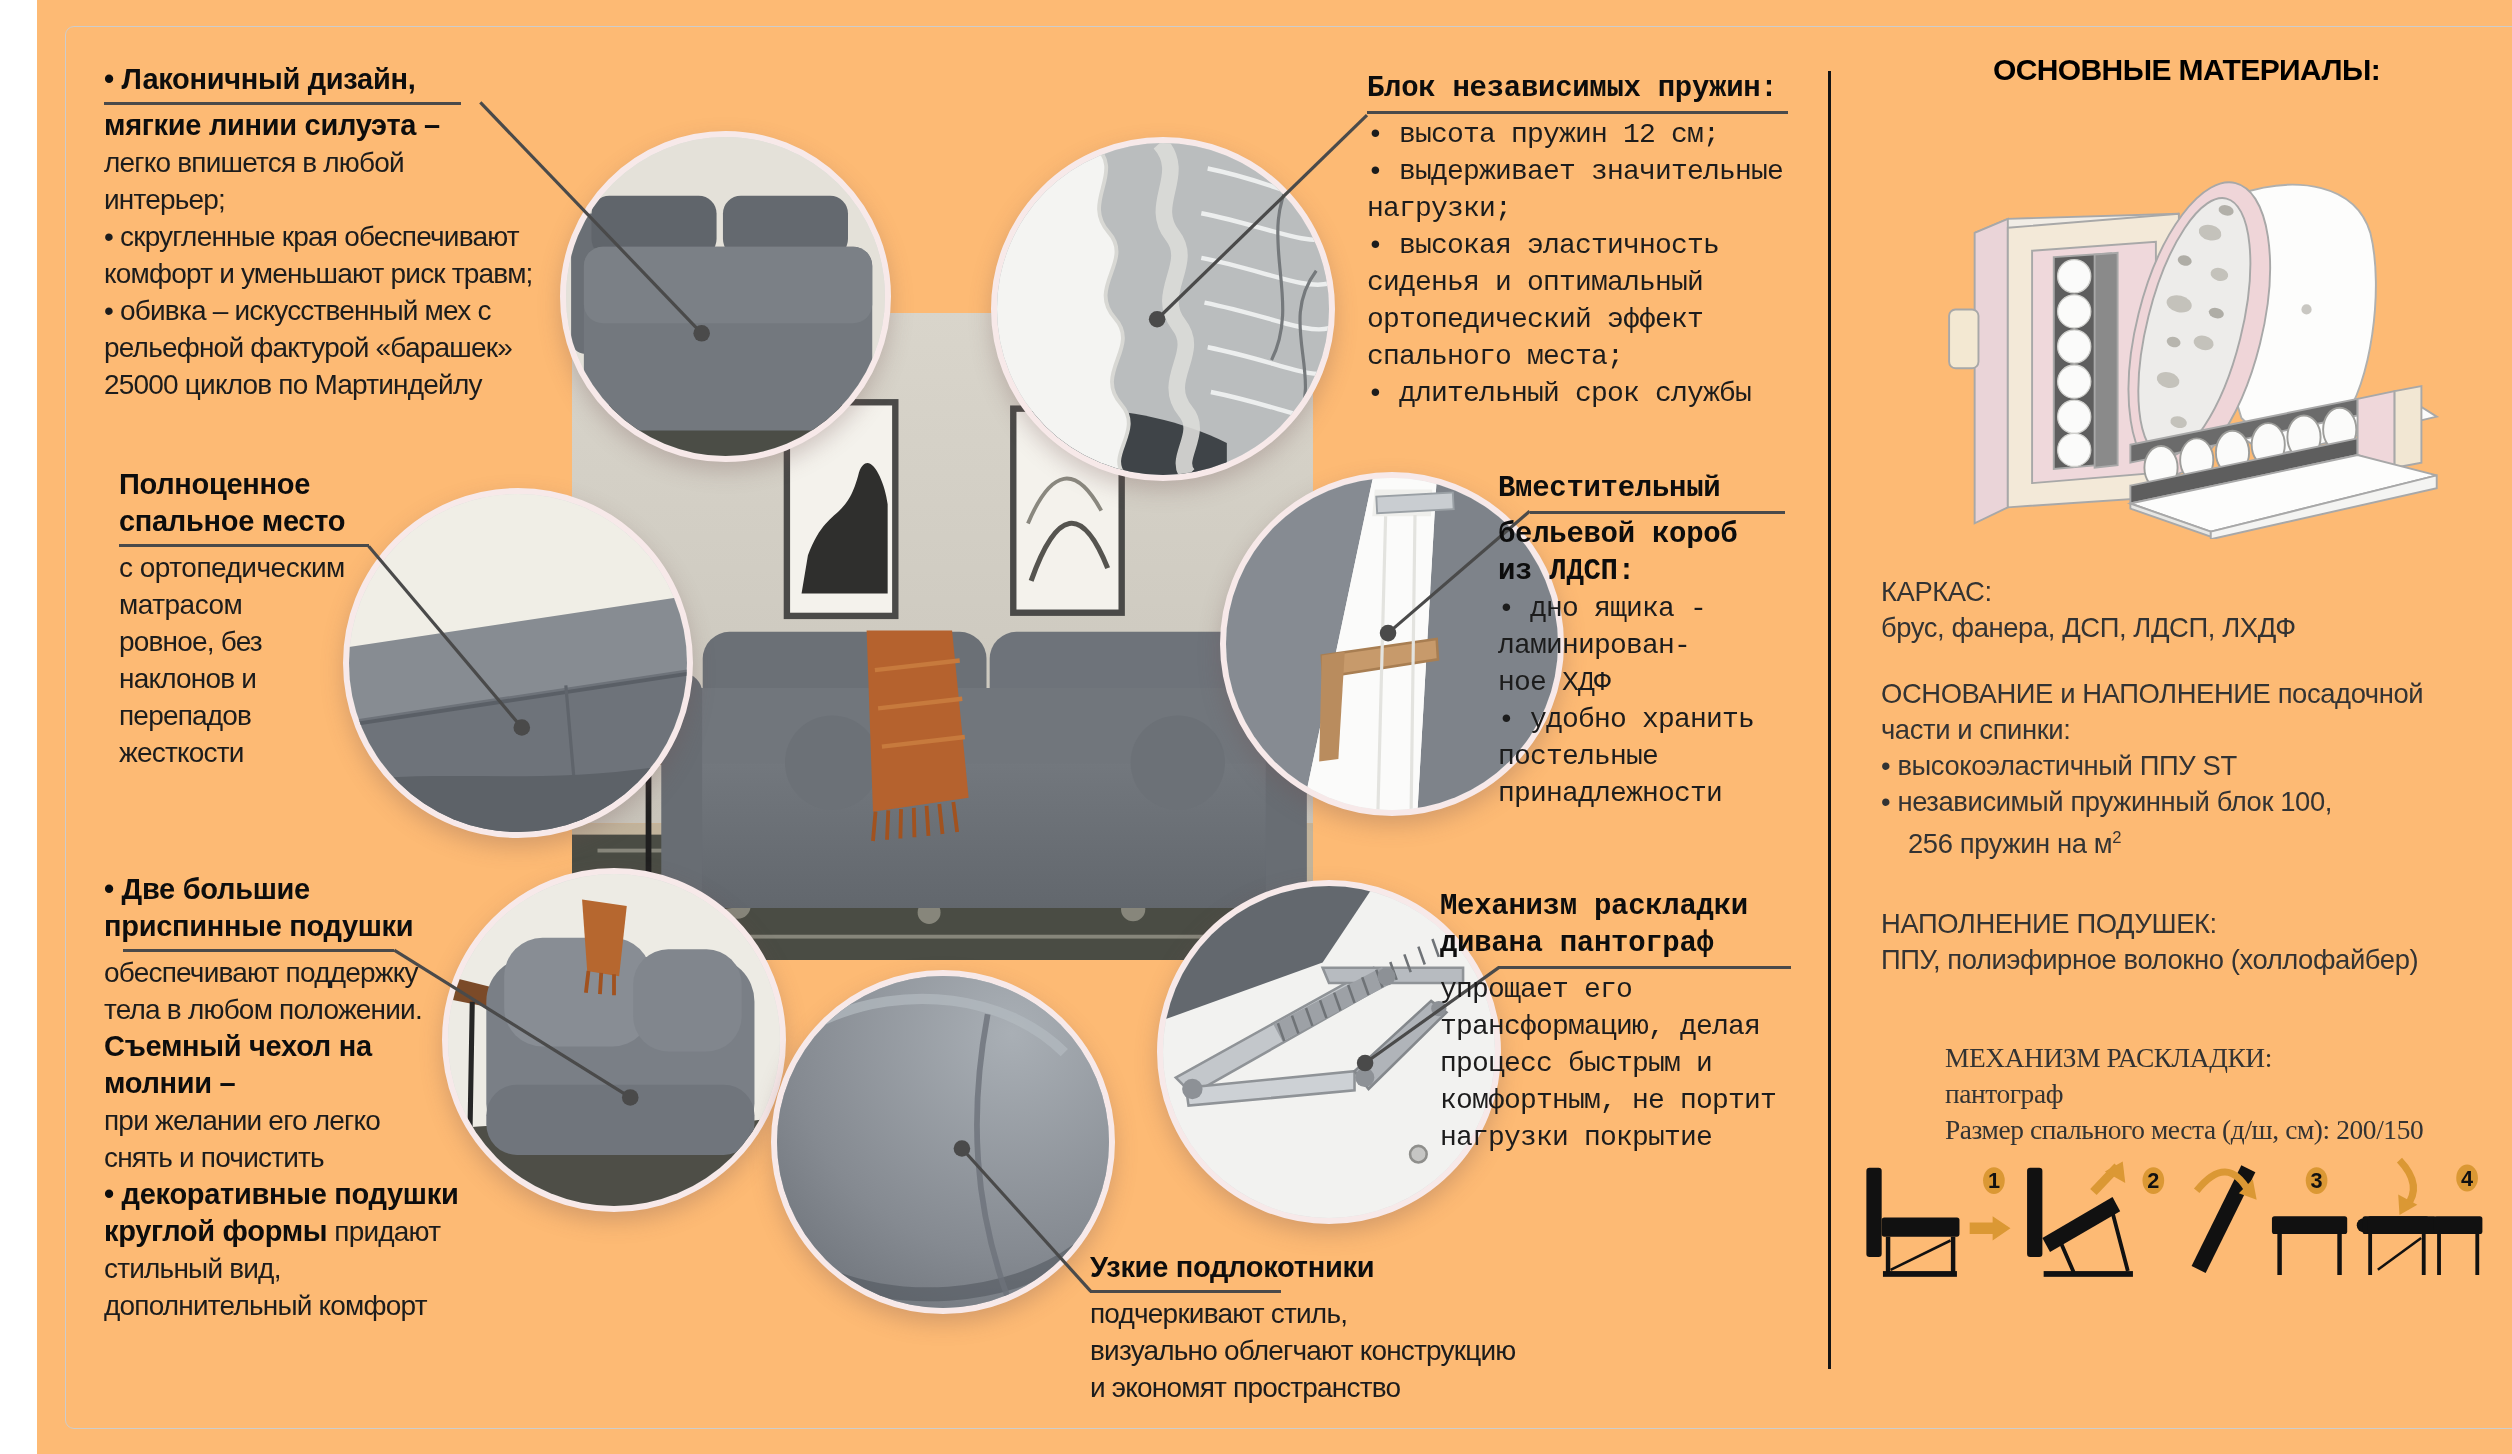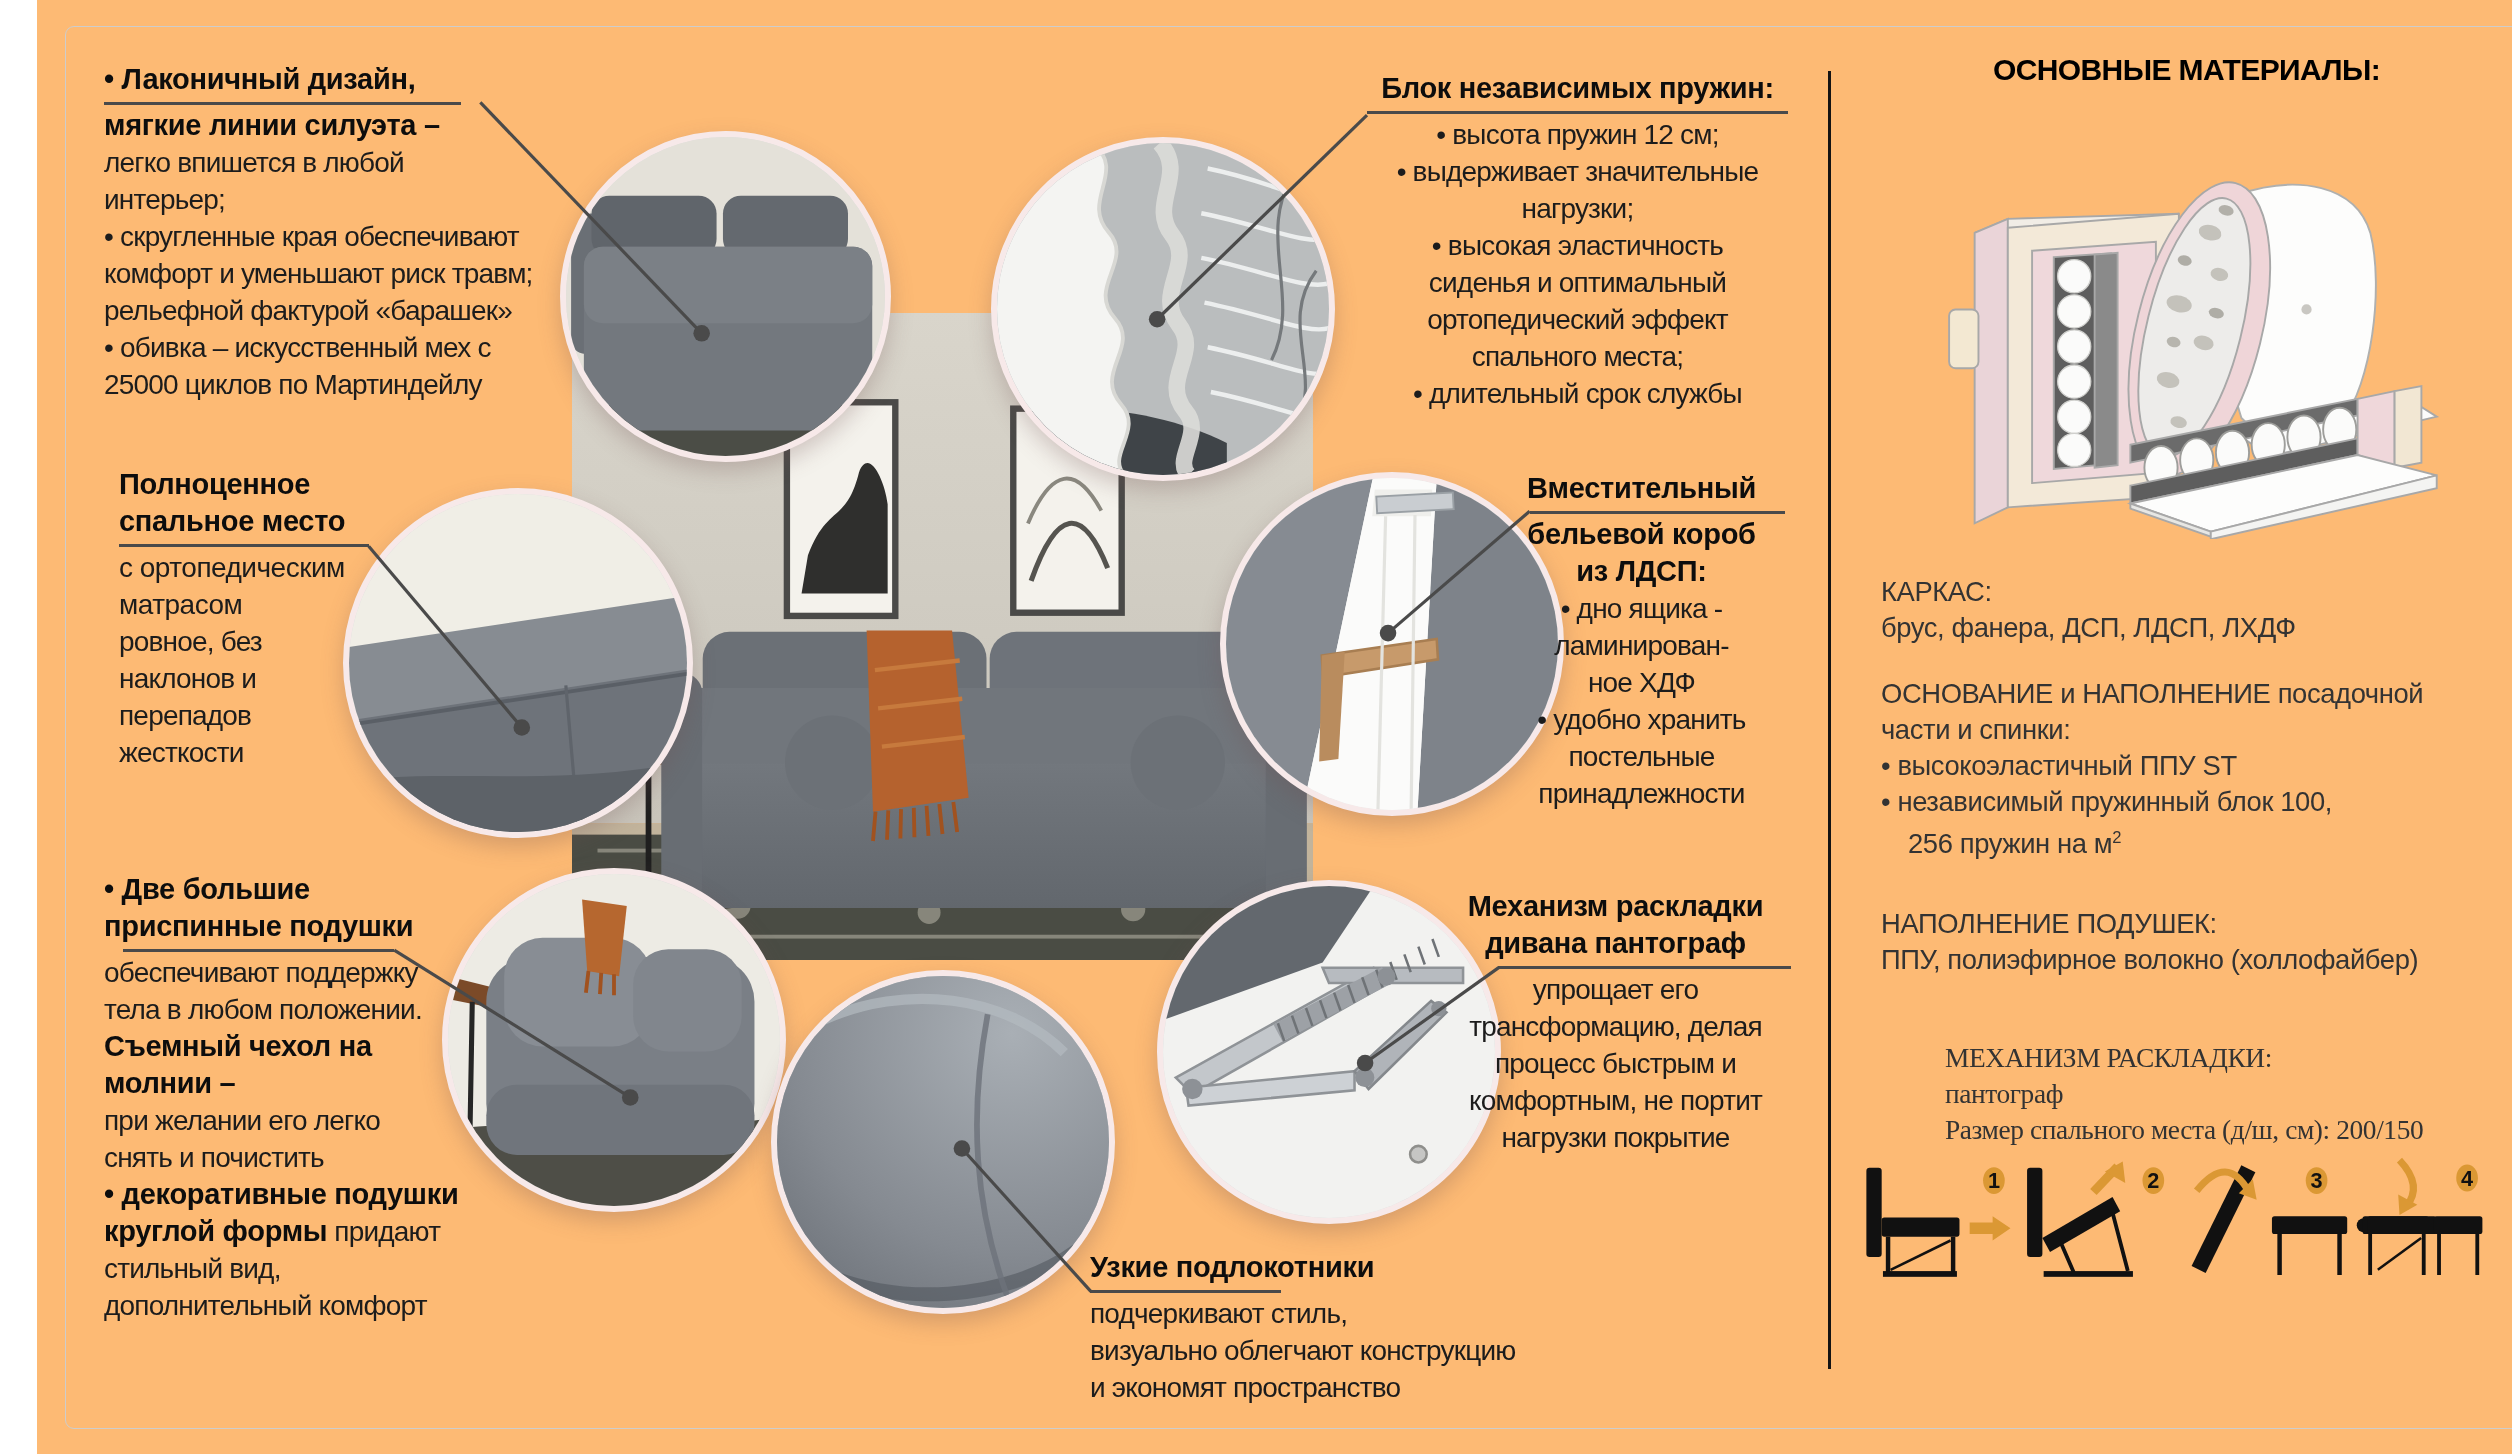--- a/index.html
+++ b/index.html
@@ -7,21 +7,21 @@
           font-family:"Liberation Sans",sans-serif;color:#151515;margin-left:37px;}
   
   .frame{position:absolute;left:28px;top:25.5px;width:2464px;height:1401px;
          border:1.9px solid #cdcdcd;border-radius:9px;}
   .divider{position:absolute;left:1791px;top:71px;width:3.2px;height:1298px;background:#141414;}
   
   .tb{position:absolute;z-index:60;}
   .tb .ln{white-space:nowrap;height:37px;line-height:37px;font-size:28px;font-weight:300;letter-spacing:-0.8px;color:#1c1c1c;}
   .tb .b{font-weight:700;font-size:29px;letter-spacing:-0.3px;color:#0d0d0d;}
   .tb .semi{font-weight:500;font-size:28px;letter-spacing:-0.5px;}
-  .tb.right .ln{text-align:center;}
+  .tb.right .ln{text-align:left;font-family:Liberation Mono, monospace;}
   .ul{height:3.2px;background:#4a4a4a;margin:3.8px 0 1.9px 0;}
   .ul.r{margin-left:auto;}
   
   .rc .ln{white-space:nowrap;height:36px;line-height:36px;font-size:27.4px;font-weight:400;letter-spacing:-0.4px;color:#333;}
   .rc .ind{padding-left:27px;}
   .mat-title{position:absolute;left:1939px;top:53px;width:421px;text-align:center;z-index:60;
              font-size:30px;font-weight:800;letter-spacing:-0.6px;color:#000;}
   sup{font-size:16.6px;}
   
   .photo{position:absolute;left:535px;top:313px;width:741px;height:648px;z-index:10;}
@@ -225,22 +225,22 @@
   </svg>
 
   <div class="tb" style="left:67px;top:61px;width:498px;">
     <div class="ln b">• Лаконичный дизайн,</div>
     <div class="ul" style="width:357px;"></div>
     <div class="ln b">мягкие линии силуэта –</div>
     <div class="ln">легко впишется в любой</div>
     <div class="ln">интерьер;</div>
     <div class="ln">• скругленные края обеспечивают</div>
     <div class="ln">комфорт и уменьшают риск травм;</div>
+    <div class="ln">• обивка – искусственный мех с</div>
     <div class="ln">рельефной фактурой «барашек»</div>
-    <div class="ln">• обивка – искусственный мех с</div>
     <div class="ln">25000 циклов по Мартиндейлу</div>
   </div>
 
   <div class="tb" style="left:82px;top:466px;width:357px;">
     <div class="ln b">Полноценное</div>
     <div class="ln b">спальное место</div>
     <div class="ul" style="width:250px;"></div>
     <div class="ln semi">с ортопедическим</div>
     <div class="ln semi">матрасом</div>
     <div class="ln">ровное, без</div>

